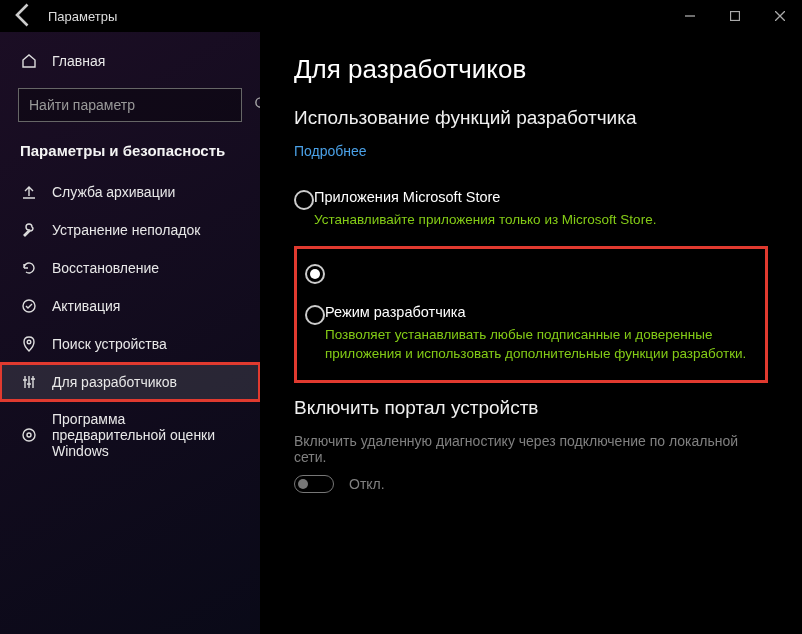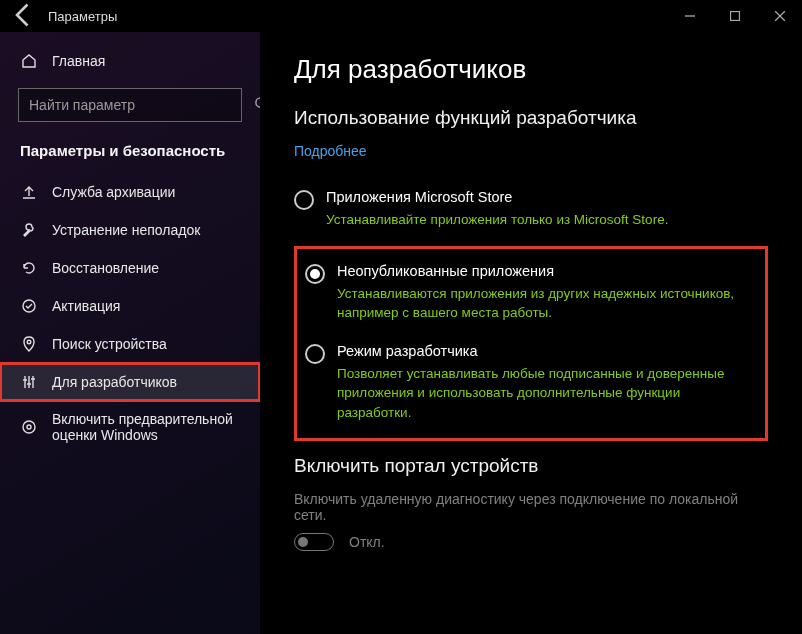--- a/index.html
+++ b/index.html
@@ -59,21 +59,21 @@
   .content {
     flex:1; background:#000;
     padding: 22px 34px 20px 34px;
     overflow:hidden;
   }
   h1 { font-weight:400; font-size:26px; margin-bottom:22px; }
   h2 { font-weight:400; font-size:19px; margin-bottom:14px; margin-top:4px; color:#f0f0f0;}
   .desc { color:#ccc; font-size:14px; margin-bottom:4px; }
   .link { color:#4aa0e6; font-size:14px; cursor:pointer; margin-bottom:16px; display:inline-block;}
   .radio-group { margin-top:8px; }
-  .radio-opt { display:flex; gap:12px; padding:6px 0 14px 0; }
+  .radio-opt { display:flex; padding:6px 0 14px 0; }
   .radio-circle {
     width:20px; height:20px; border:2px solid #ccc; border-radius:50%;
     flex-shrink:0; margin-top:1px; position:relative;
   }
   .radio-circle.selected::after{
     content:""; position:absolute; left:3px; top:3px; width:10px; height:10px;
     border-radius:50%; background:#fff;
   }
   .radio-body {}
   .radio-label { color:#fff; font-size:14.5px; margin-bottom:5px;}
@@ -196,21 +196,21 @@
             </span>
           <span>Для разработчиков</span>
         </div>
         <div class="side-item">
           <span class="side-icon">
               <svg viewBox="0 0 16 16">
                 <circle cx="8" cy="8" r="6"></circle>
                 <circle cx="8" cy="8" r="2"></circle>
               </svg>
             </span>
-          <span>Включить предварительной оценки Windows</span>
+          <span>Программа предварительной оценки Windows</span>
         </div>
       </div>
     </div>
 
     <div class="content">
       <h1>Для разработчиков</h1>
 
       <h2>Использование функций разработчика</h2>
       <span class="link">Подробнее</span>
 
@@ -219,24 +219,20 @@
           <div class="radio-circle"></div>
           <div class="radio-body">
             <div class="radio-label">Приложения Microsoft Store</div>
             <div class="radio-sub">Устанавливайте приложения только из Microsoft Store.</div>
           </div>
         </div>
 
         <div class="hl-box">
           <div class="radio-opt">
             <div class="radio-circle selected"></div>
-            <div class="radio-body">
-              <div class="radio-label">Неопубликованные приложения</div>
-              <div class="radio-sub">Устанавливаются приложения из других надежных источников, например с вашего места работы.</div>
-            </div>
           </div>
           <div class="radio-opt">
             <div class="radio-circle"></div>
             <div class="radio-body">
               <div class="radio-label">Режим разработчика</div>
               <div class="radio-sub">Позволяет устанавливать любые подписанные и доверенные приложения и использовать дополнительные функции разработки.</div>
             </div>
           </div>
         </div>
       </div>

